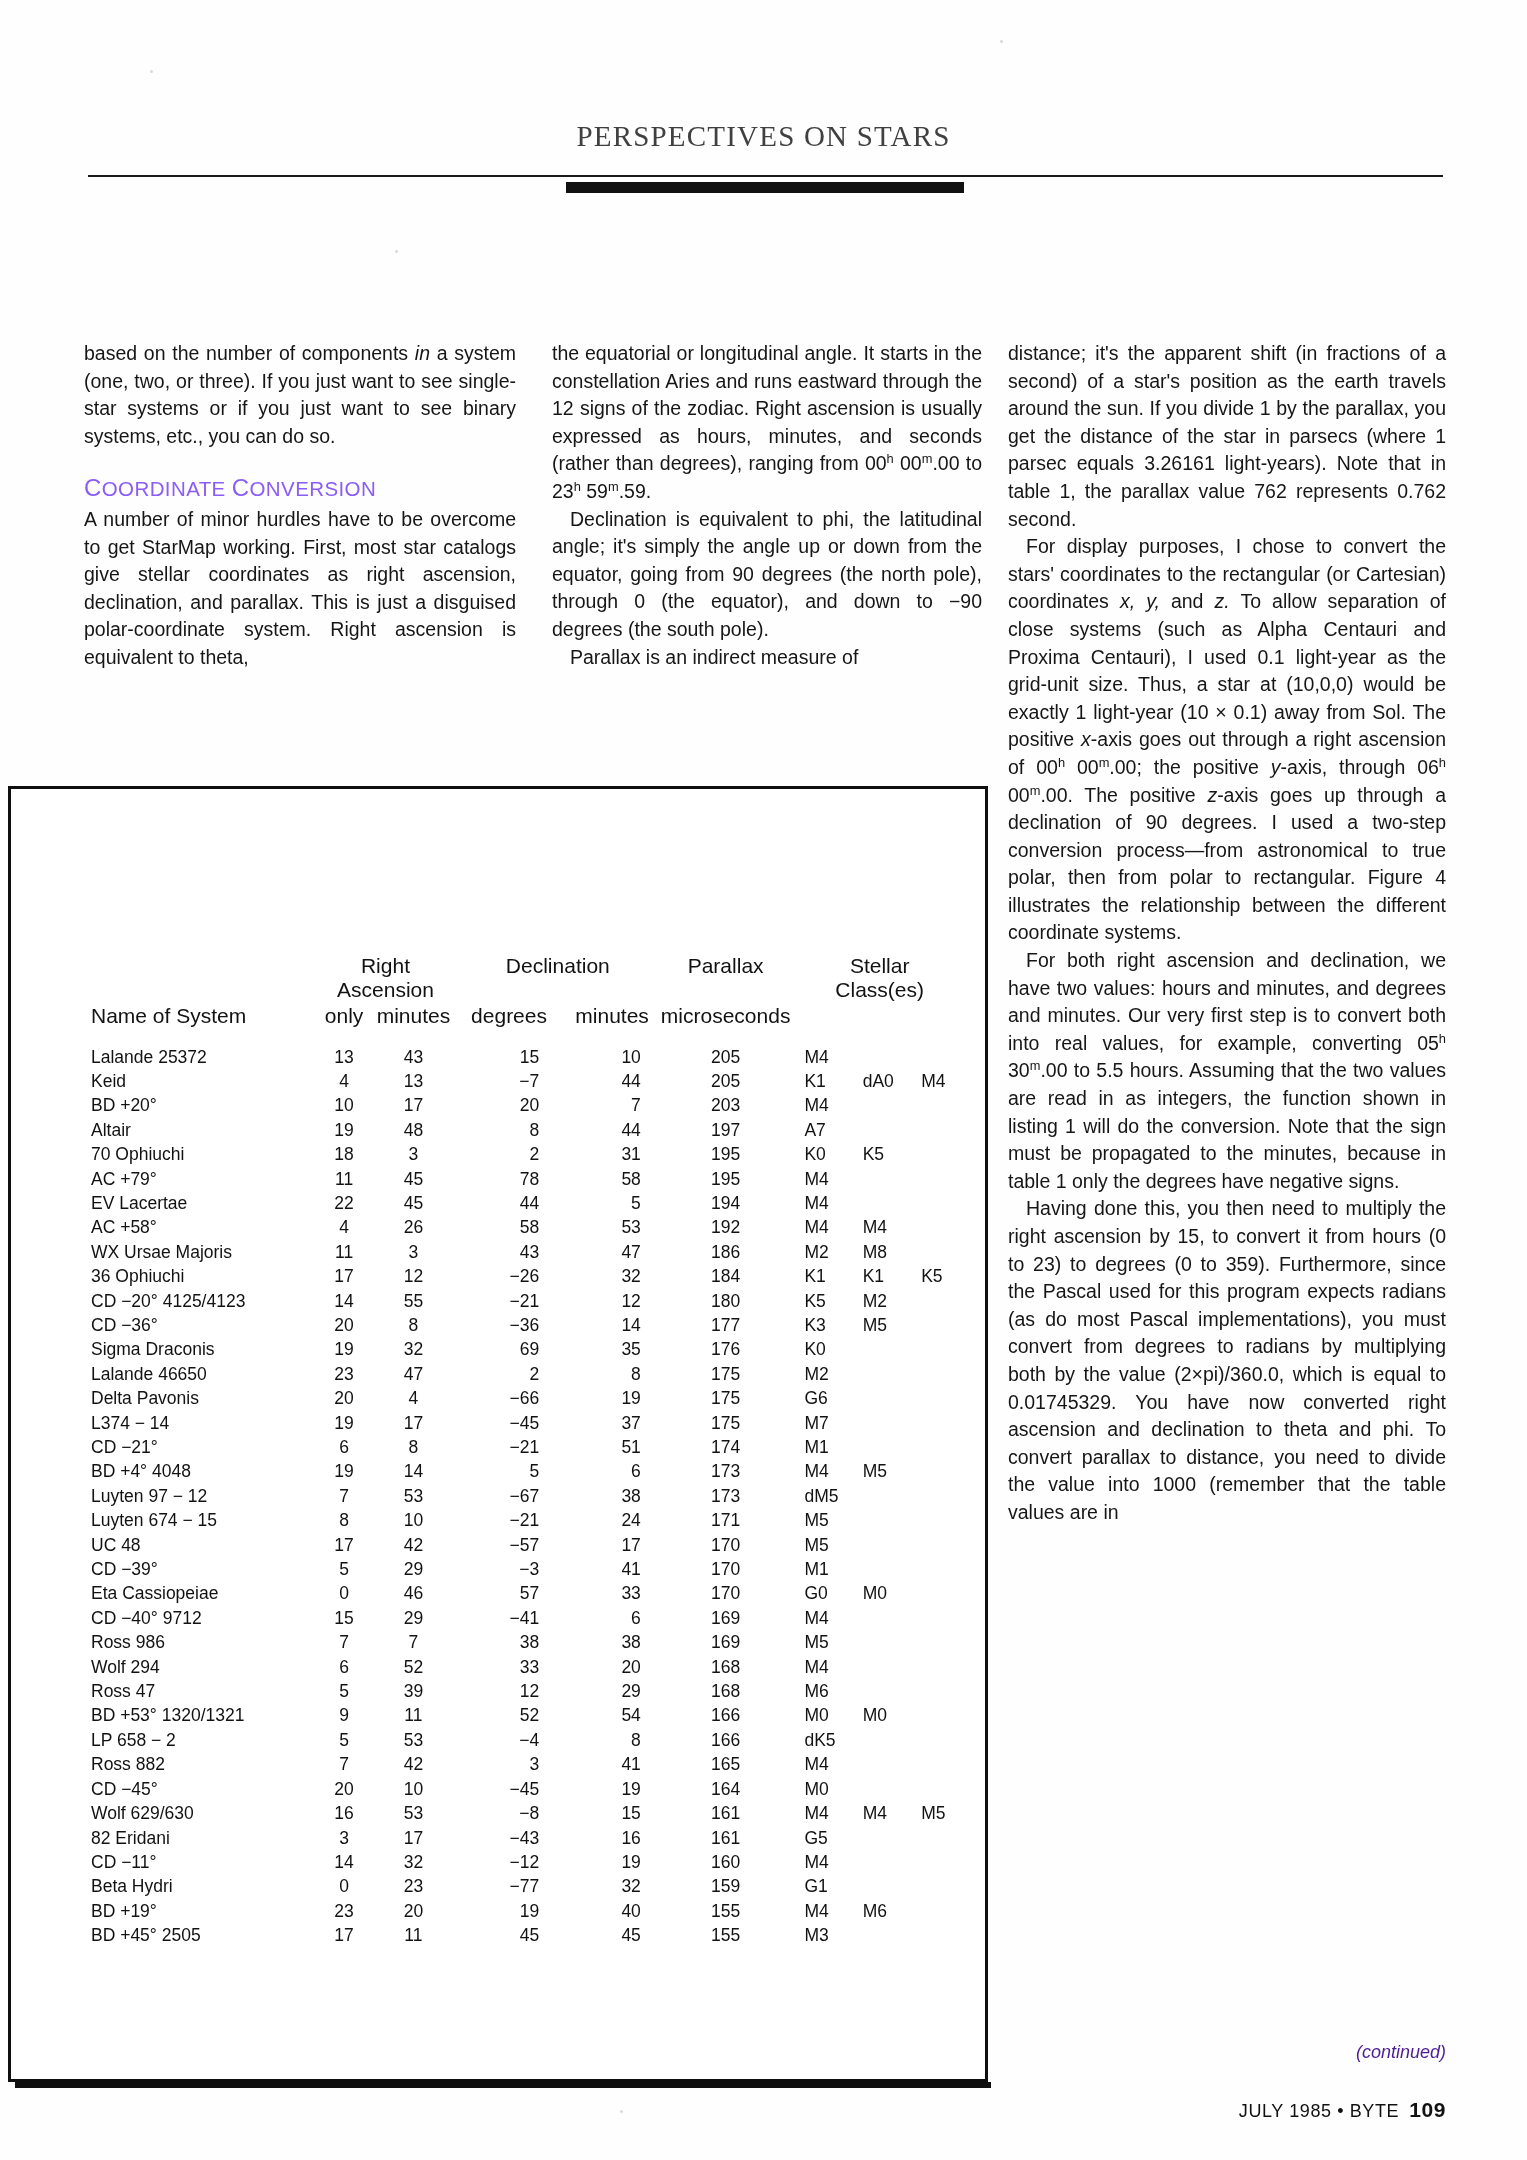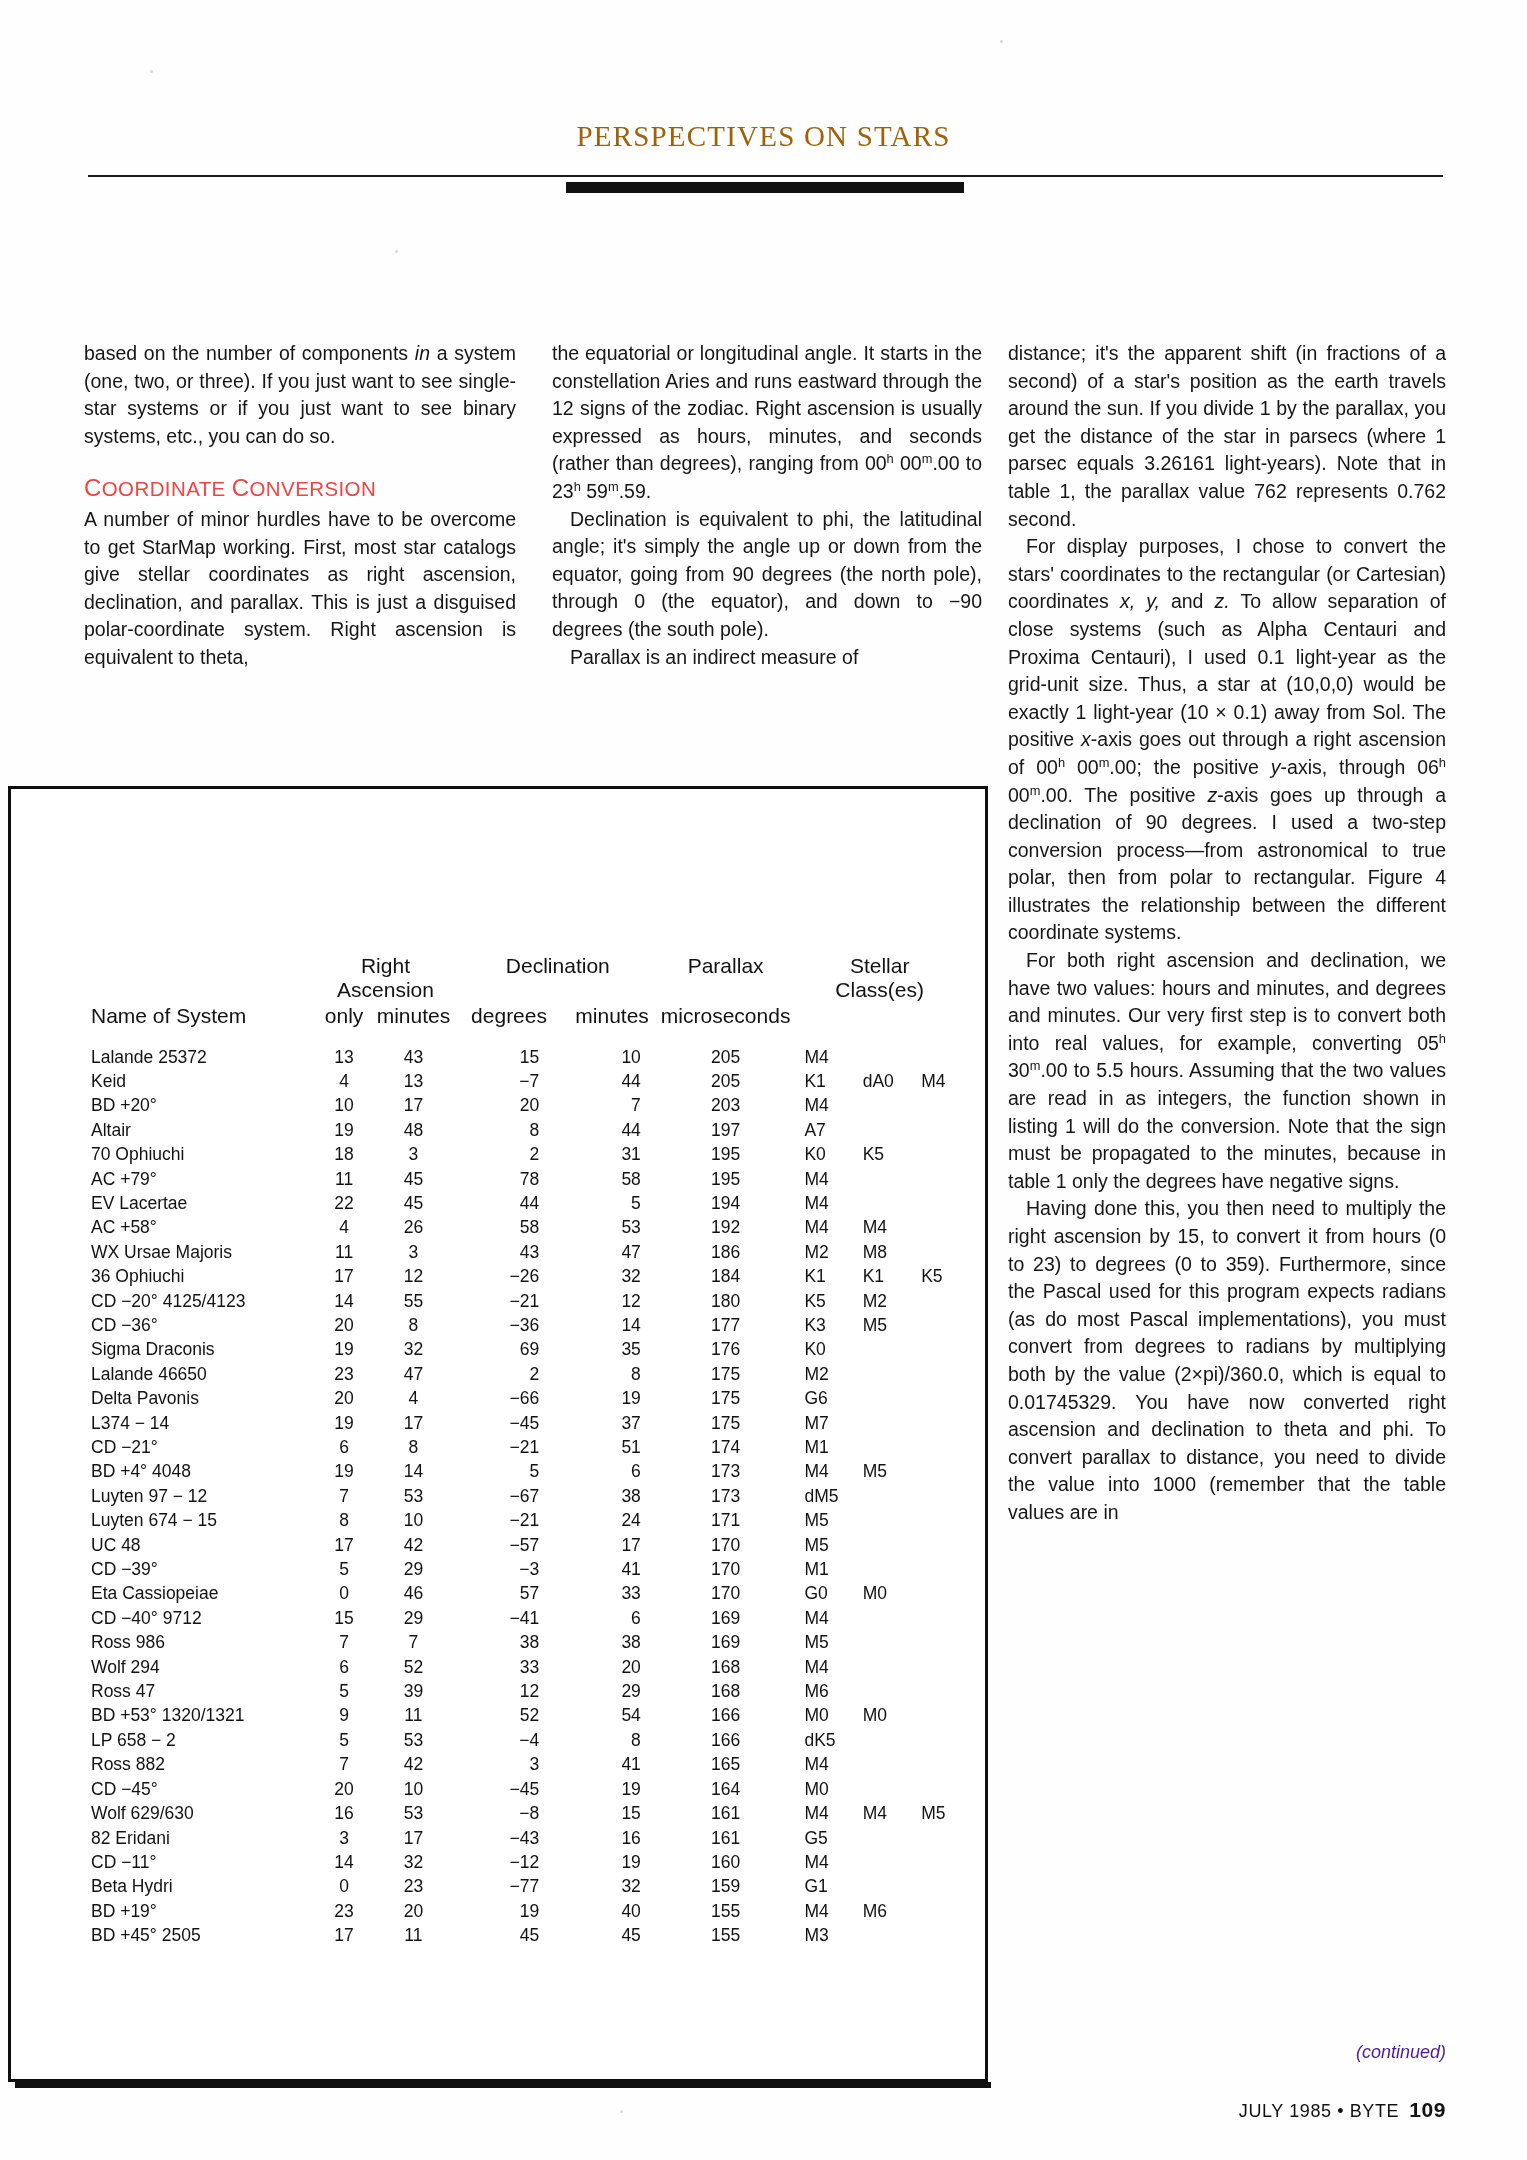--- a/index.html
+++ b/index.html
@@ -26,21 +26,21 @@
   
   .running-head {
     position: absolute;
     left: 0;
     top: 120px;
     width: 1527px;
     text-align: center;
     font-family: "Liberation Serif", serif;
     font-size: 29px;
     letter-spacing: 1.2px;
-    color: #a16207;
+    color: #404040;
   }
   .rule-thin {
     position: absolute;
     left: 88px;
     top: 175px;
     width: 1355px;
     height: 2px;
     background: #1a1a1a;
   }
   .rule-thick {
@@ -70,21 +70,21 @@
   .col1 { left: 84px;  top: 320px; width: 432px; }
   .col2 { left: 552px; top: 320px; width: 430px; }
   .col3 { left: 1008px;top: 320px; width: 438px; }
 
   .subhead {
     font-family: "Liberation Sans", sans-serif;
     font-size: 20.5px;
     letter-spacing: 0.4px;
     margin-top: 24px;
     margin-bottom: 3px;
-    color: #ef4444;
+    color: #8b5cf6;
   }
   .subhead .sc { font-size: 24px; }
 
   .ital { font-style: italic; }
   sup { font-size: 0.66em; vertical-align: super; line-height: 0; }
 
   
   .table-box {
     position: absolute;
     left: 8px;

